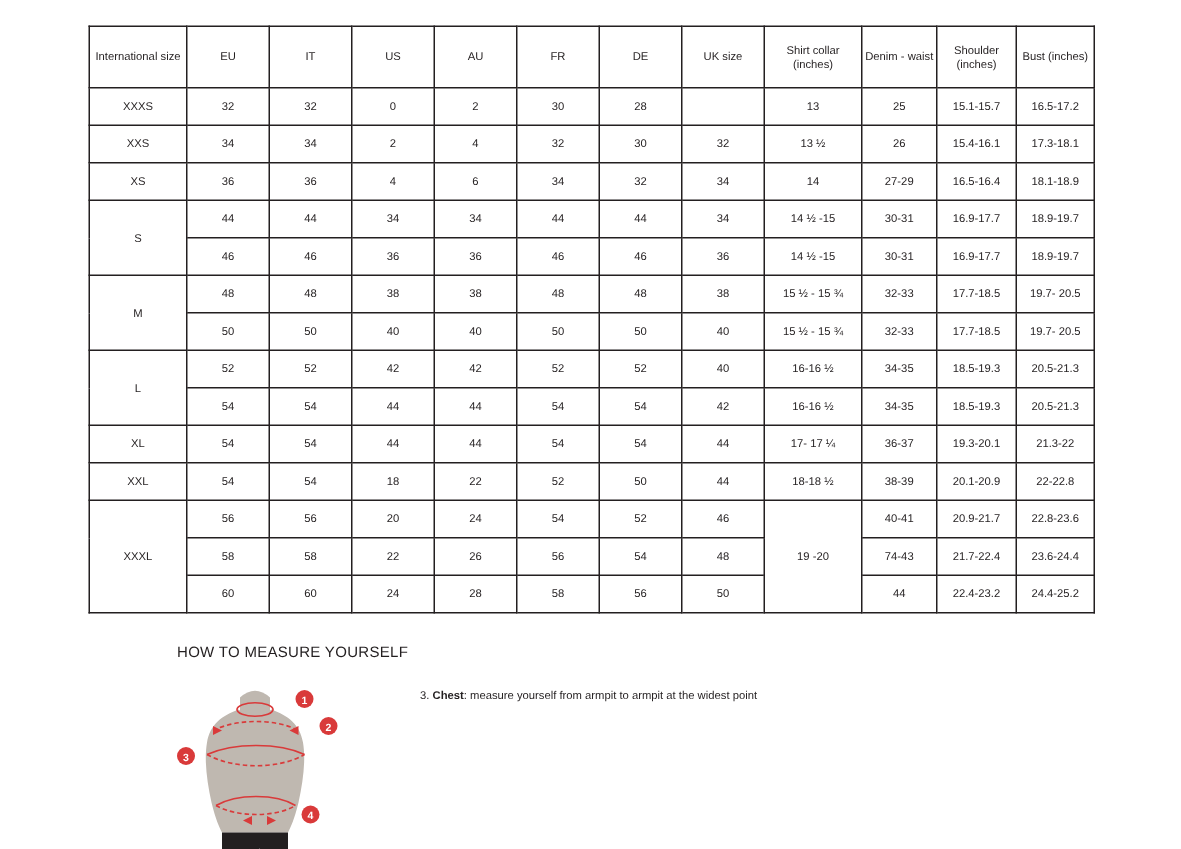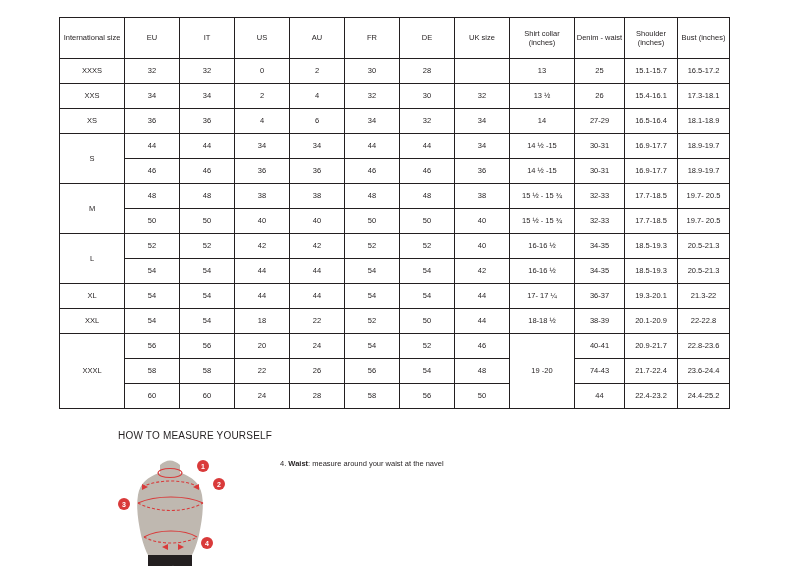--- a/index.html
+++ b/index.html
@@ -387,20 +387,20 @@
           </g>
           <g>
             <circle cx="89" cy="92" r="6" fill="#d93a3a"></circle>
             <text x="89" y="95" font-size="7" font-family="Liberation Sans, sans-serif" fill="#ffffff" text-anchor="middle" font-weight="bold">4</text>
           </g>
         </svg>
       </div>
 
       <div class="steps">
         <div class="step">
-          <span>4</span><span>. </span><b>Waist</b><span>: measure around your waist at the navel</span>
+          <span>3</span><span>. </span><b>Chest</b><span>: measure yourself from armpit to armpit at the widest point</span>
         </div>
       </div>
 
     </div>
   </div>
 
 </div>
 
 </body></html>

